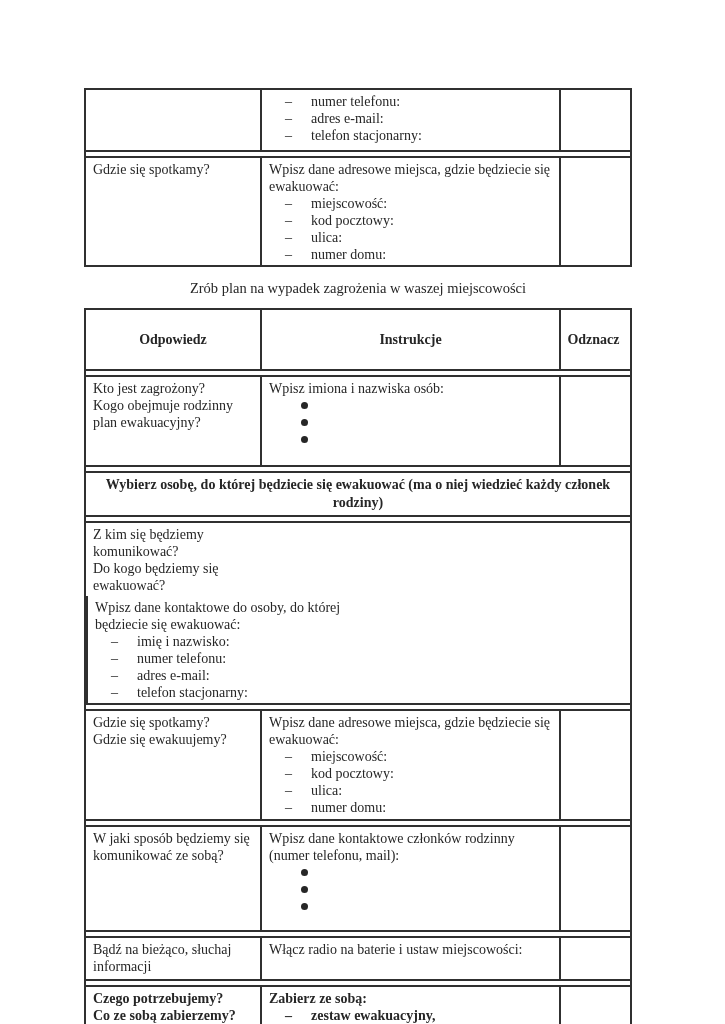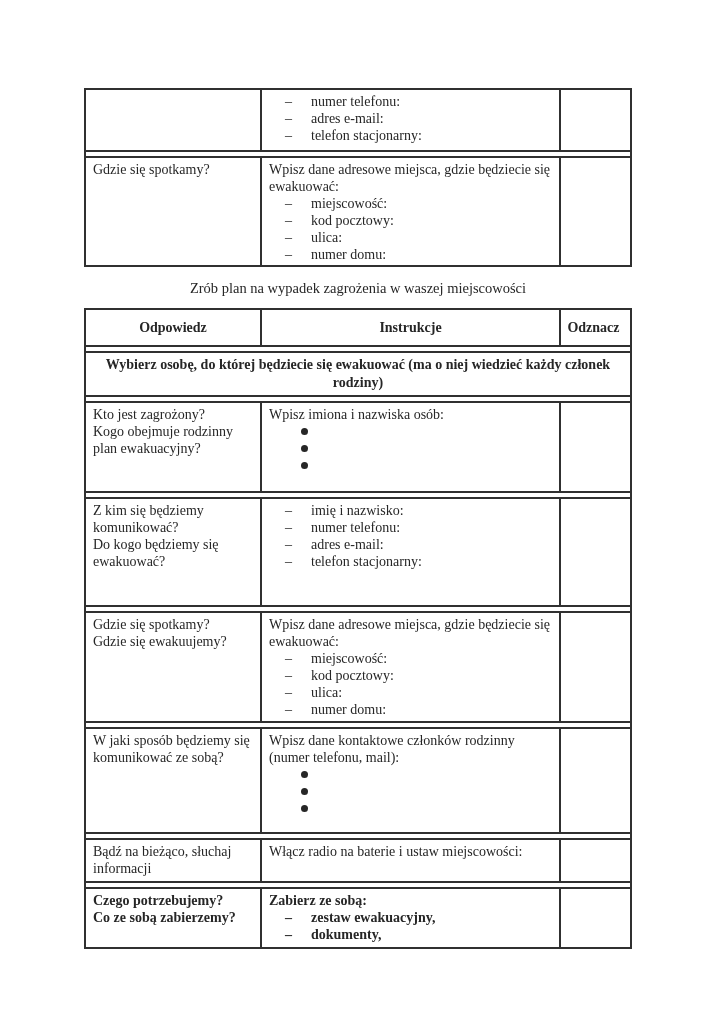--- a/index.html
+++ b/index.html
@@ -40,21 +40,21 @@
   .t-row:first-child { border-top: 0; margin-top: 0; }
   .t-row:last-child  { border-bottom: 0; }
   .cell {
     padding: 3px 6px 2px 7px;
     font-size: 14px;
     line-height: 17px;
   }
   .c-answer { width: 174px; }
   .c-instr  { width: 299px; border-left: 2px solid #303030; }
   .c-check  { width: 67px;  border-left: 2px solid #303030; padding: 0; }
-  .c-head   { font-weight: bold; text-align: center; padding: 9px 2px; }
+  .c-head   { font-weight: bold; text-align: center; padding: 21px 2px; }
   .c-span {
     width: 544px;
     text-align: center;
     font-weight: bold;
     font-size: 14px;
     line-height: 18px;
     padding: 3px 12px;
   }
   .dash-item { display: flex; margin-left: 16px; }
   .dash-marker { flex: 0 0 26px; width: 26px; }
@@ -64,21 +64,21 @@
     border-radius: 50%;
     background: #262626;
     display: inline-block;
   }
   
   .rh-t1      { min-height: 62px; }
   .rh-t2      { min-height: 104px; }
   .rh-head    { min-height: 26px; }
   .rh-who     { min-height: 92px; }
   .rh-span    { min-height: 44px; }
-  .rh-contact { min-height: 110px; }
+  .rh-contact { min-height: 110px; flex-direction: column; }
   .rh-meet    { min-height: 112px; }
   .rh-comm    { min-height: 107px; }
   .rh-radio   { min-height: 45px; font-family: Liberation Serif, serif; }
   .rh-take    { min-height: 60px; font-weight: bold; }
 </style>
 </head>
 <body>
 
 <div class="doc-table top-table">
 
@@ -132,50 +132,51 @@
 <div class="section-heading">Zrób plan na wypadek zagrożenia w waszej miejscowości</div>
 
 <div class="doc-table main-table">
 
   <div class="t-row rh-head">
     <div class="cell c-answer c-head">Odpowiedz</div>
     <div class="cell c-instr c-head">Instrukcje</div>
     <div class="cell c-check c-head">Odznacz</div>
   </div>
 
+  <div class="t-row rh-who">
+    <div class="cell c-answer">
+      <div>Kto jest zagrożony?</div>
+      <div>Kogo obejmuje rodzinny plan ewakuacyjny?</div>
+    </div>
+    <div class="cell c-instr">
+      <div>Wpisz imiona i nazwiska osób:</div>
+      <div class="bullet-line">
+          <span class="bullet"></span>
+        </div>
+      <div class="bullet-line">
+          <span class="bullet"></span>
+        </div>
+      <div class="bullet-line">
+          <span class="bullet"></span>
+        </div>
+    </div>
+    <div class="cell c-check"></div>
+  </div>
+
   <div class="t-row rh-span">
     <div class="cell c-span">Wybierz osobę, do której będziecie się ewakuować (ma o niej wiedzieć każdy członek rodziny)</div>
   </div>
 
-  <div class="t-row rh-who">
-    <div class="cell c-answer">
-      <div>Kto jest zagrożony?</div>
-      <div>Kogo obejmuje rodzinny plan ewakuacyjny?</div>
-    </div>
-    <div class="cell c-instr">
-      <div>Wpisz imiona i nazwiska osób:</div>
-      <div class="bullet-line">
-          <span class="bullet"></span>
-        </div>
-      <div class="bullet-line">
-          <span class="bullet"></span>
-        </div>
-      <div class="bullet-line">
-          <span class="bullet"></span>
-        </div>
-    </div>
-    <div class="cell c-check"></div>
-  </div>
-
   <div class="t-row rh-contact">
     <div class="cell c-answer">
       <div>Z kim się będziemy komunikować?</div>
       <div>Do kogo będziemy się ewakuować?</div>
     </div>
     <div class="cell c-instr">
+      <div>Wpisz dane kontaktowe do osoby, do której będziecie się ewakuować:</div>
       <div class="dash-item">
         <span class="dash-marker">–</span>
         <span>imię i nazwisko:</span>
       </div>
       <div class="dash-item">
         <span class="dash-marker">–</span>
         <span>numer telefonu:</span>
       </div>
       <div class="dash-item">
         <span class="dash-marker">–</span>

